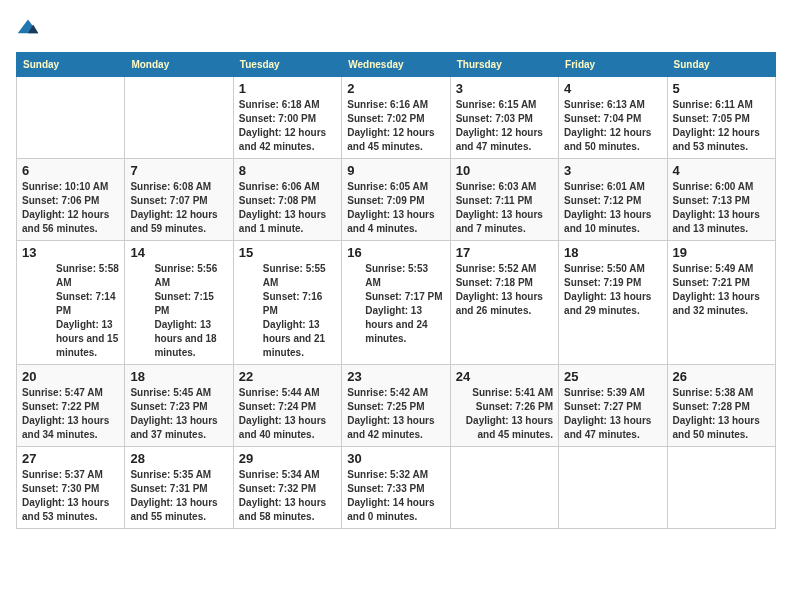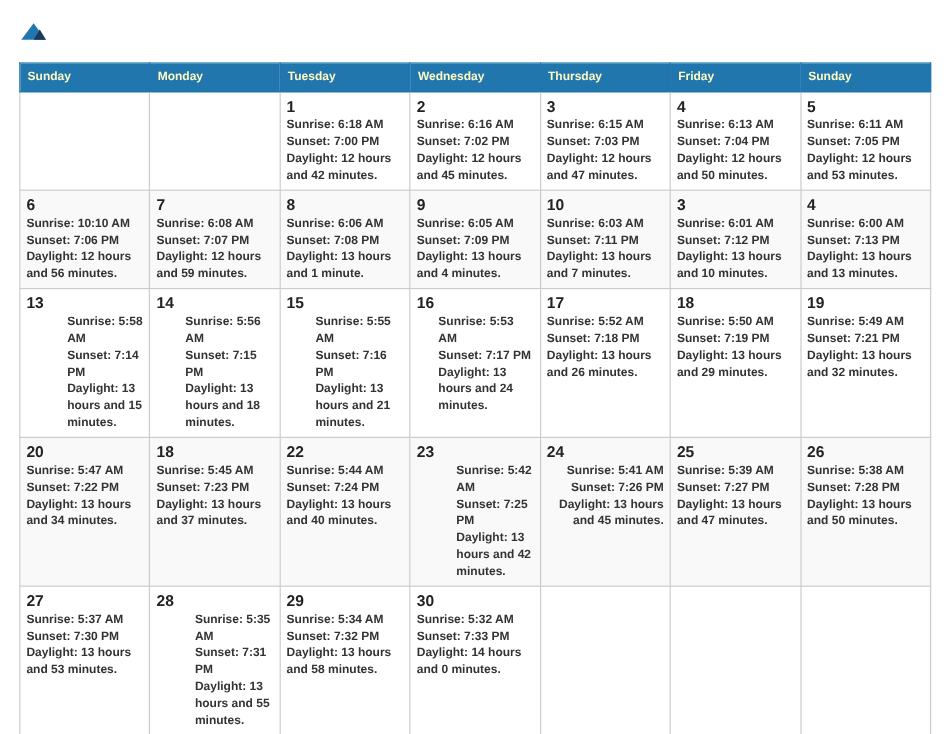--- a/index.html
+++ b/index.html
@@ -259,21 +259,21 @@
 Daylight: 13 hours and 37 minutes.</div>
         </td>
         <td>
           <span class="day-num">22</span>
           <div class="cell-content" style="white-space: pre-line;">Sunrise: 5:44 AM
 Sunset: 7:24 PM
 Daylight: 13 hours and 40 minutes.</div>
         </td>
         <td>
           <span class="day-num">23</span>
-          <div class="cell-content" style="white-space: pre-line; margin-left: 33px;">Sunrise: 5:42 AM
+          <div class="cell-content" style="white-space: pre-line;">Sunrise: 5:42 AM
 Sunset: 7:25 PM
 Daylight: 13 hours and 42 minutes.</div>
         </td>
         <td>
           <span class="day-num">24</span>
           <div class="cell-content" style="white-space: pre-line; text-align: right;">Sunrise: 5:41 AM
 Sunset: 7:26 PM
 Daylight: 13 hours and 45 minutes.</div>
         </td>
         <td>
@@ -291,21 +291,21 @@
       </tr>
       <tr>
         <td>
           <span class="day-num">27</span>
           <div class="cell-content" style="white-space: pre-line;">Sunrise: 5:37 AM
 Sunset: 7:30 PM
 Daylight: 13 hours and 53 minutes.</div>
         </td>
         <td>
           <span class="day-num">28</span>
-          <div class="cell-content" style="white-space: pre-line; margin-left: 32px;">Sunrise: 5:35 AM
+          <div class="cell-content" style="white-space: pre-line;">Sunrise: 5:35 AM
 Sunset: 7:31 PM
 Daylight: 13 hours and 55 minutes.</div>
         </td>
         <td>
           <span class="day-num">29</span>
           <div class="cell-content" style="white-space: pre-line;">Sunrise: 5:34 AM
 Sunset: 7:32 PM
 Daylight: 13 hours and 58 minutes.</div>
         </td>
         <td>

